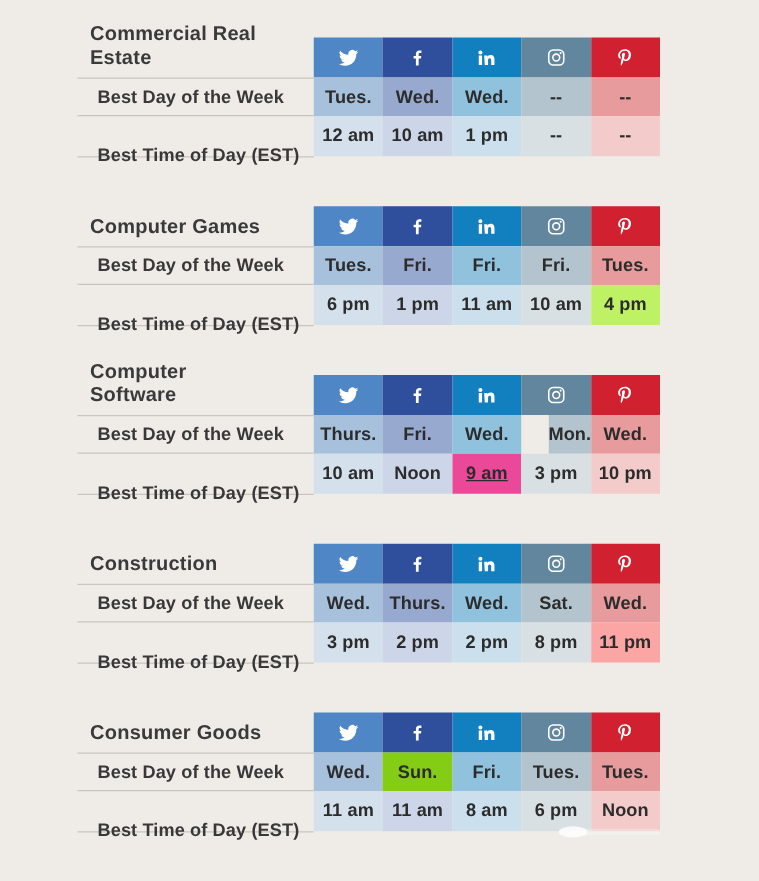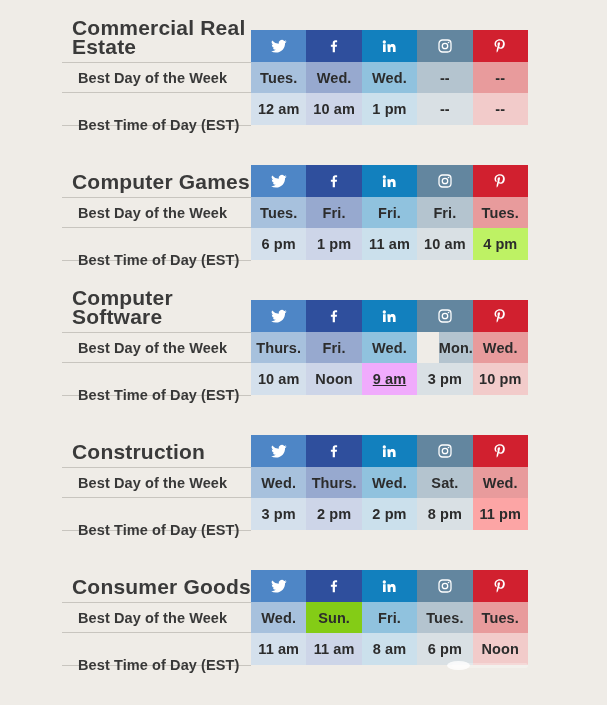--- a/index.html
+++ b/index.html
@@ -23,21 +23,21 @@
     margin-bottom: 40px;
   }
   .title-cell {
     position: relative;
   }
   .block-title {
     position: absolute;
     left: 10px;
     right: 0;
     bottom: 6px;
-    font-size: 21px;
+    font-size: 16px;
     font-weight: bold;
     line-height: 19px;
     color: #3A3A3A;
     letter-spacing: 0.2px;
     white-space: pre-line;
   }
   .label-cell {
     display: flex;
     align-items: center;
     padding-left: 16px;
@@ -252,21 +252,21 @@
     <div class="label-cell lc-day">Best Day of the Week</div>
     <div class="dcell" style="background: rgb(167, 193, 221);">Thurs.</div>
     <div class="dcell" style="background: rgb(151, 169, 207);">Fri.</div>
     <div class="dcell" style="background: rgb(144, 194, 222);">Wed.</div>
     <div class="dcell" style="background: rgb(180, 196, 207); margin-left: 22px;">Mon.</div>
     <div class="dcell" style="background: rgb(232, 155, 156);">Wed.</div>
 
     <div class="label-cell lc-time">Best Time of Day (EST)</div>
     <div class="tcell" style="background: rgb(212, 224, 236);">10 am</div>
     <div class="tcell" style="background: rgb(205, 213, 232);">Noon</div>
-    <div class="tcell" style="background: #f0abfc; text-decoration: underline;">9 am</div>
+    <div class="tcell" style="background: #ec4899; text-decoration: underline;">9 am</div>
     <div class="tcell" style="background: rgb(217, 224, 228);">3 pm</div>
     <div class="tcell" style="background: rgb(242, 203, 202);">10 pm</div>
   </div>
 
   <div class="block">
     <div class="title-cell">
       <div class="block-title">Construction</div>
     </div>
 
     <div class="hcell" style="background: rgb(78, 134, 198);">

